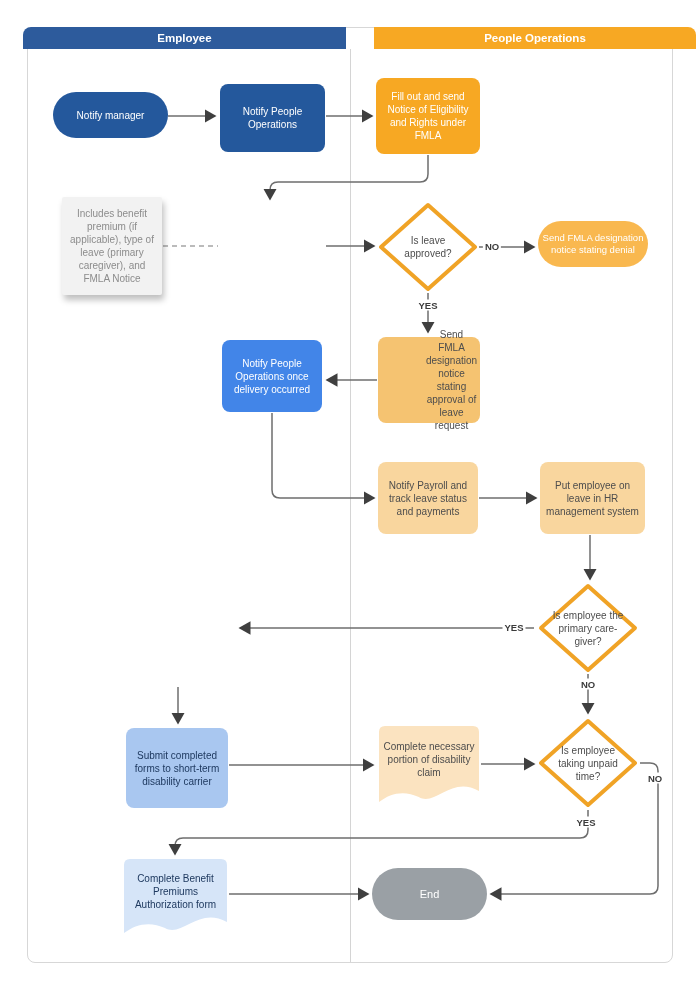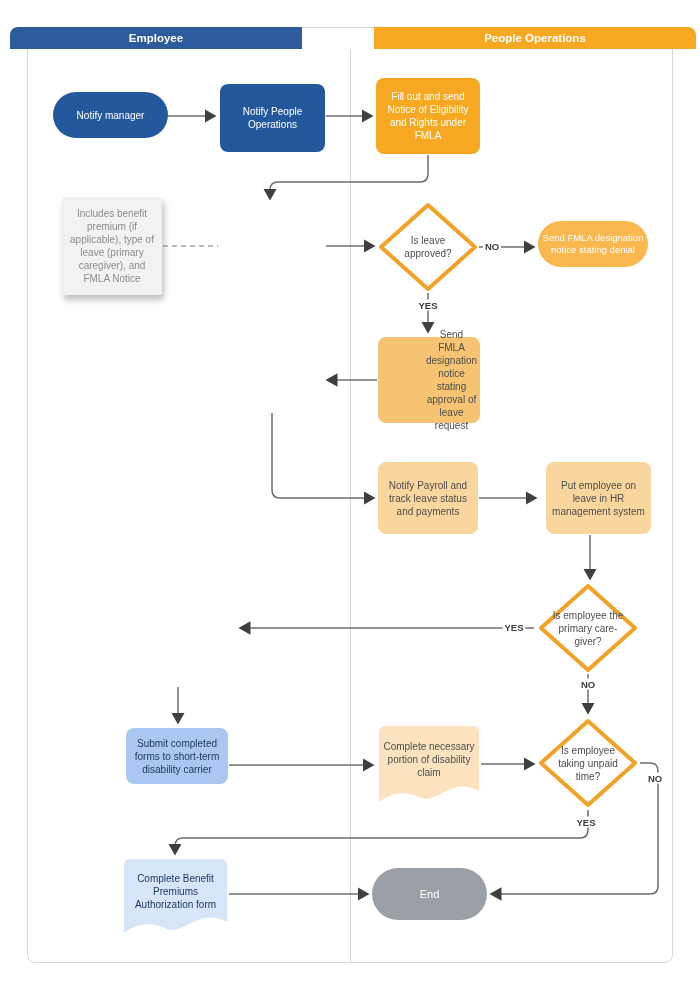--- a/index.html
+++ b/index.html
@@ -3,21 +3,21 @@
 <meta charset="utf-8">
 <style>
   html,body{margin:0;padding:0;background:#ffffff;}
   .canvas{position:relative;width:700px;height:986px;background:#ffffff;
           font-family:"Liberation Sans",sans-serif;overflow:hidden;}
   .lane-frame{position:absolute;left:27px;top:27px;width:644px;height:934px;
               border:1.5px solid #d7d7d7;border-radius:8px;background:#fff;}
   .lane-divider{position:absolute;left:350px;top:49px;width:1px;height:913px;background:#d4d4d4;}
   .lane-header{position:absolute;top:27px;height:22px;display:flex;align-items:center;
                justify-content:center;color:#fff;font-weight:bold;font-size:11.5px;}
-  #hdr-employee{left:10px;width:292px;background:var(--lane-blue);border-radius:8px 0 0 0;}
+  #hdr-employee{left:23px;width:323px;background:var(--lane-blue);border-radius:8px 0 0 0;}
   #hdr-peopleops{left:350px;width:322px;background:var(--lane-orange);border-radius:0 8px 0 0;margin-left:24px;}
 
   .wires{position:absolute;left:0;top:0;z-index:1;}
   .wires path{fill:none;stroke:var(--wire);stroke-width:1.5;}
   .wires path.dashed{stroke:#a5a5a5;stroke-dasharray:5 4;}
   .wires marker path{fill:var(--arrow);stroke:none;}
 
   .node{position:absolute;z-index:2;display:flex;align-items:center;justify-content:center;
         text-align:center;font-size:10px;line-height:1.3;padding:3px;box-sizing:border-box;}
   .rect{border-radius:8px;}
@@ -36,27 +36,27 @@
   #n-fill-out{left:376px;top:78px;width:104px;height:76px;background:var(--orange);color:#fff;}
   #n-note{left:62px;top:197px;width:100px;height:98px;background:var(--note-bg);color:#8c8c8c;
           border-radius:2px;box-shadow:2px 5px 6px rgba(0,0,0,0.25);font-size:10px;justify-content:center;}
   #n-complete-sign{left:221px;top:203px;width:104px;height:84px;color:#fff;}
   #n-diamond1{left:378px;top:202px;width:100px;height:90px;color:#4d4d4d;}
   #n-denial{left:538px;top:221px;width:110px;height:46px;background:var(--light-orange);color:#fff;
             border-radius:23px;font-size:9.5px;}
   #n-approval{left:378px;top:337px;width:102px;height:86px;background:var(--amber);color:#4d4d4d;padding-left:48px;}
   #n-notify-delivery{left:222px;top:340px;width:100px;height:72px;background:var(--bright-blue);color:#fff;}
   #n-notify-payroll{left:378px;top:462px;width:100px;height:72px;background:var(--pale-amber);color:#4d4d4d;}
-  #n-put-employee{left:540px;top:462px;width:105px;height:72px;background:var(--pale-amber);color:#4d4d4d;margin-left:6px;}
+  #n-put-employee{left:540px;top:462px;width:105px;height:72px;background:var(--pale-amber);color:#4d4d4d;}
   #n-diamond2{left:538px;top:583px;width:100px;height:90px;color:#4d4d4d;}
   #n-stack{left:114px;top:578px;width:122px;height:108px;color:#1f3a60;padding:0;}
   #n-stack .nlabel{position:absolute;left:20px;top:16px;width:95px;height:70px;display:flex;
                    align-items:center;justify-content:center;}
   #n-diamond3{left:538px;top:718px;width:100px;height:90px;color:#4d4d4d;}
-  #n-submit{left:126px;top:728px;width:102px;height:56px;background:var(--light-blue);color:#1f3a60;justify-content:center;}
+  #n-submit{left:126px;top:728px;width:102px;height:80px;background:var(--light-blue);color:#1f3a60;justify-content:center;}
   #n-disability-claim{left:378px;top:725px;width:102px;height:80px;color:#4d4d4d;}
   #n-benefit-premiums{left:123px;top:858px;width:105px;height:78px;color:#1f3a60;}
   #n-end{left:372px;top:868px;width:115px;height:52px;background:var(--gray-end);color:#fff;
          border-radius:26px;font-size:11px;}
 </style>
 </head>
 <body>
 
 <div class="canvas">
 
@@ -117,20 +117,23 @@
   </div>
 
   <div class="node" id="n-denial">
     <span class="nlabel">Send FMLA designation notice stating denial</span>
   </div>
 
   <div class="node rect" id="n-approval">
     <span class="nlabel">Send FMLA designation notice stating approval of leave request</span>
   </div>
 
+  <div class="node rect" id="n-notify-delivery">
+    <span class="nlabel">Notify People Operations once delivery occurred</span>
+  </div>
 
   <div class="node rect" id="n-notify-payroll">
     <span class="nlabel">Notify Payroll and track leave status and payments</span>
   </div>
 
   <div class="node rect" id="n-put-employee">
     <span class="nlabel">Put employee on leave in HR management system</span>
   </div>
 
   <div class="node dmd" id="n-diamond2">

